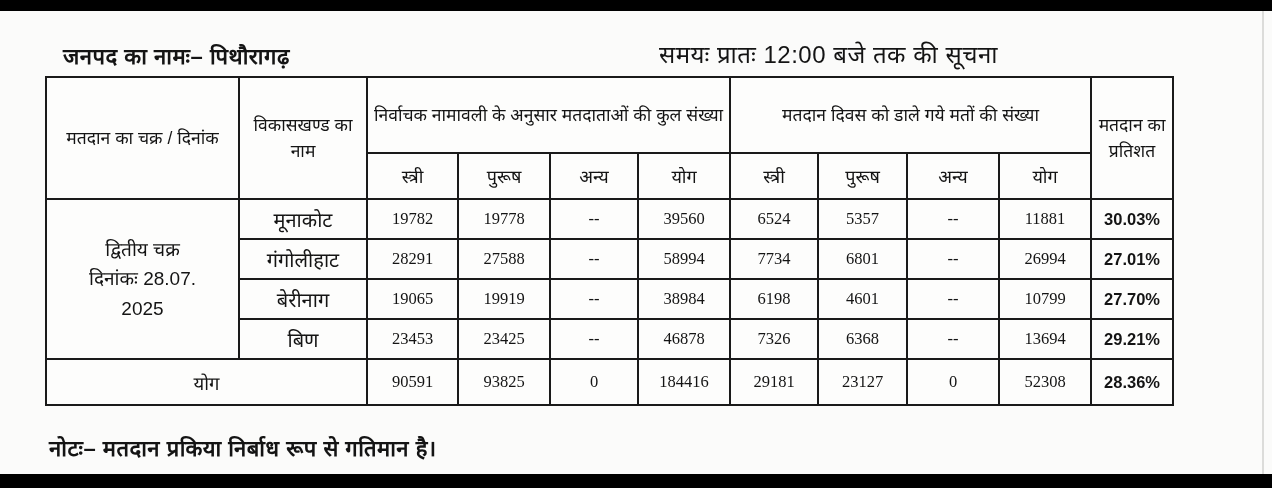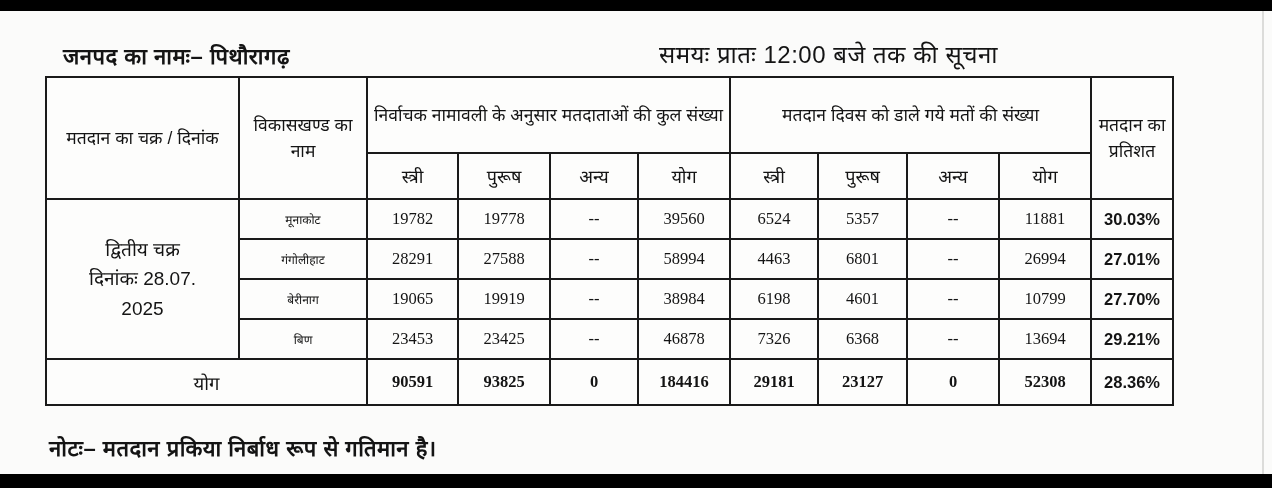--- a/index.html
+++ b/index.html
@@ -29,27 +29,27 @@
   }
   table.report td{
     border:2px solid #1a1a1a;
     text-align:center;vertical-align:middle;
     padding:2px 3px;overflow:hidden;
   }
   .hcell{font-size:17.5px;line-height:1.5;}
   .hgroup{height:70px;}
   .shead td{height:40px;font-size:18px;}
   .drow td{height:34px;}
-  .block{text-align:left;padding-left:9px;font-size:12px;}
+  .block{text-align:left;padding-left:9px;font-size:20px;}
   .num{font-family:"Liberation Serif", serif;font-size:16.5px;border-radius:11px;}
   .pct{font-family:Liberation Sans, sans-serif;font-size:16.5px;font-weight:bold;}
   .cycle-cell{font-size:19px;line-height:1.55;}
   .drow-first td{border-top-width:3px;}
   .trow td{height:40px;border-top-width:3px;}
-  .trow .num{font-weight:bold;}
+  .trow .num{font-weight:normal;}
   .total-label{text-align:right;padding-right:12px;font-size:18.5px;}
 
   .note{
     margin-top:26px;padding-left:4px;
     font-size:22px;font-weight:bold;letter-spacing:.5px;
   }
 </style>
 </head>
 <body>
 
@@ -114,21 +114,21 @@
       <td class="num">11881</td>
       <td class="pct">30.03%</td>
     </tr>
 
     <tr class="drow">
       <td class="block">गंगोलीहाट</td>
       <td class="num">28291</td>
       <td class="num">27588</td>
       <td class="num">--</td>
       <td class="num">58994</td>
-      <td class="num">4463</td>
+      <td class="num">7734</td>
       <td class="num">6801</td>
       <td class="num">--</td>
       <td class="num">26994</td>
       <td class="pct">27.01%</td>
     </tr>
 
     <tr class="drow">
       <td class="block">बेरीनाग</td>
       <td class="num">19065</td>
       <td class="num">19919</td>

